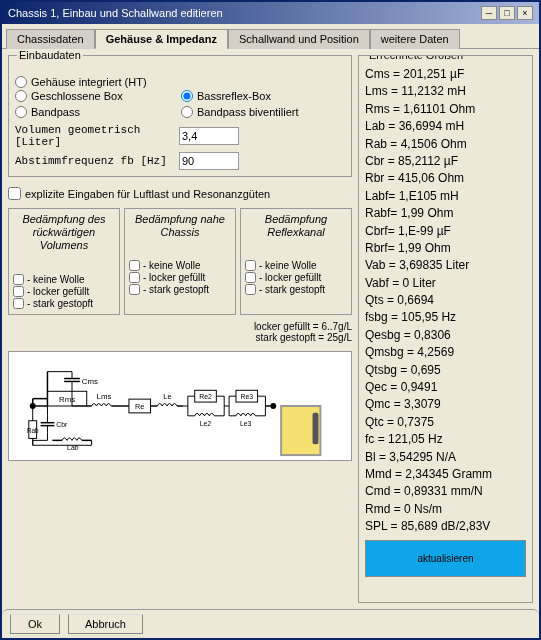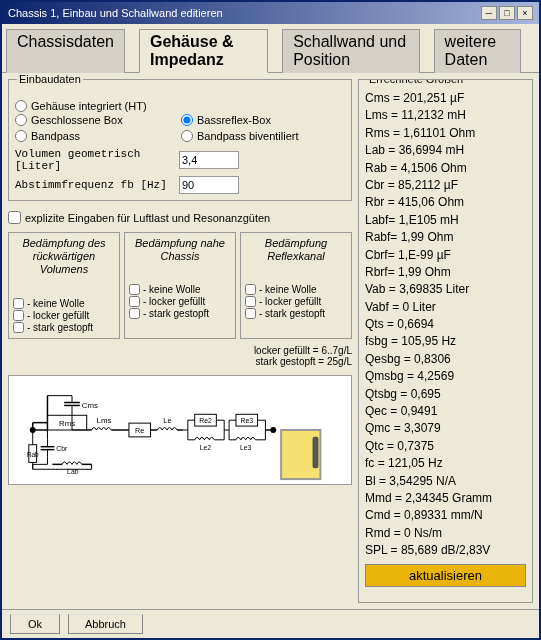--- a/index.html
+++ b/index.html
@@ -56,22 +56,22 @@
       padding: 4px 4px 0 4px;
       border-bottom: 1px solid #999;
       flex-shrink: 0;
     }
     .tab {
       padding: 3px 10px;
       background: #d4d0c8;
       border: 1px solid #999;
       border-bottom: none;
       cursor: pointer;
-      font-size: 16px;
-      margin-right: 14px;
+      font-size: 11px;
+      margin-right: 0;
       position: relative;
       top: 1px;
     }
     .tab.active {
       background: #ece9d8;
       border-bottom: 1px solid #ece9d8;
       font-weight: bold;
       z-index: 1;
     }
     .content {
@@ -192,20 +192,21 @@
     }
     .footer {
       display: flex;
       justify-content: flex-start;
       align-items: center;
       padding: 4px 8px;
       gap: 8px;
       border-top: 1px solid #999;
       background: #ece9d8;
       flex-shrink: 0;
+      border-radius: 6px;
     }
     .footer-btn {
       padding: 3px 16px;
       background: #ece9d8;
       border: 1px solid #888;
       border-top: 1px solid #ddd;
       font-size: 11px;
       cursor: pointer;
       min-width: 50px;
     }
@@ -219,24 +220,24 @@
       background: #ece9d8;
       padding: 0 2px;
     }
     .calc-row {
       font-size: 12px;
       line-height: 1.45;
       white-space: nowrap;
     }
     .aktualisieren-btn {
       width: 100%;
-      padding: 3px;
-      background: #eab308;
+      padding: 12px;
+      background: #0ea5e9;
       border: 1px solid #888;
-      font-size: 13px;
+      font-size: 10px;
       cursor: pointer;
       margin-top: 4px;
     }
   </style>
 </head>
 <body>
 
 <div class="window">
 
   <div class="title-bar">

